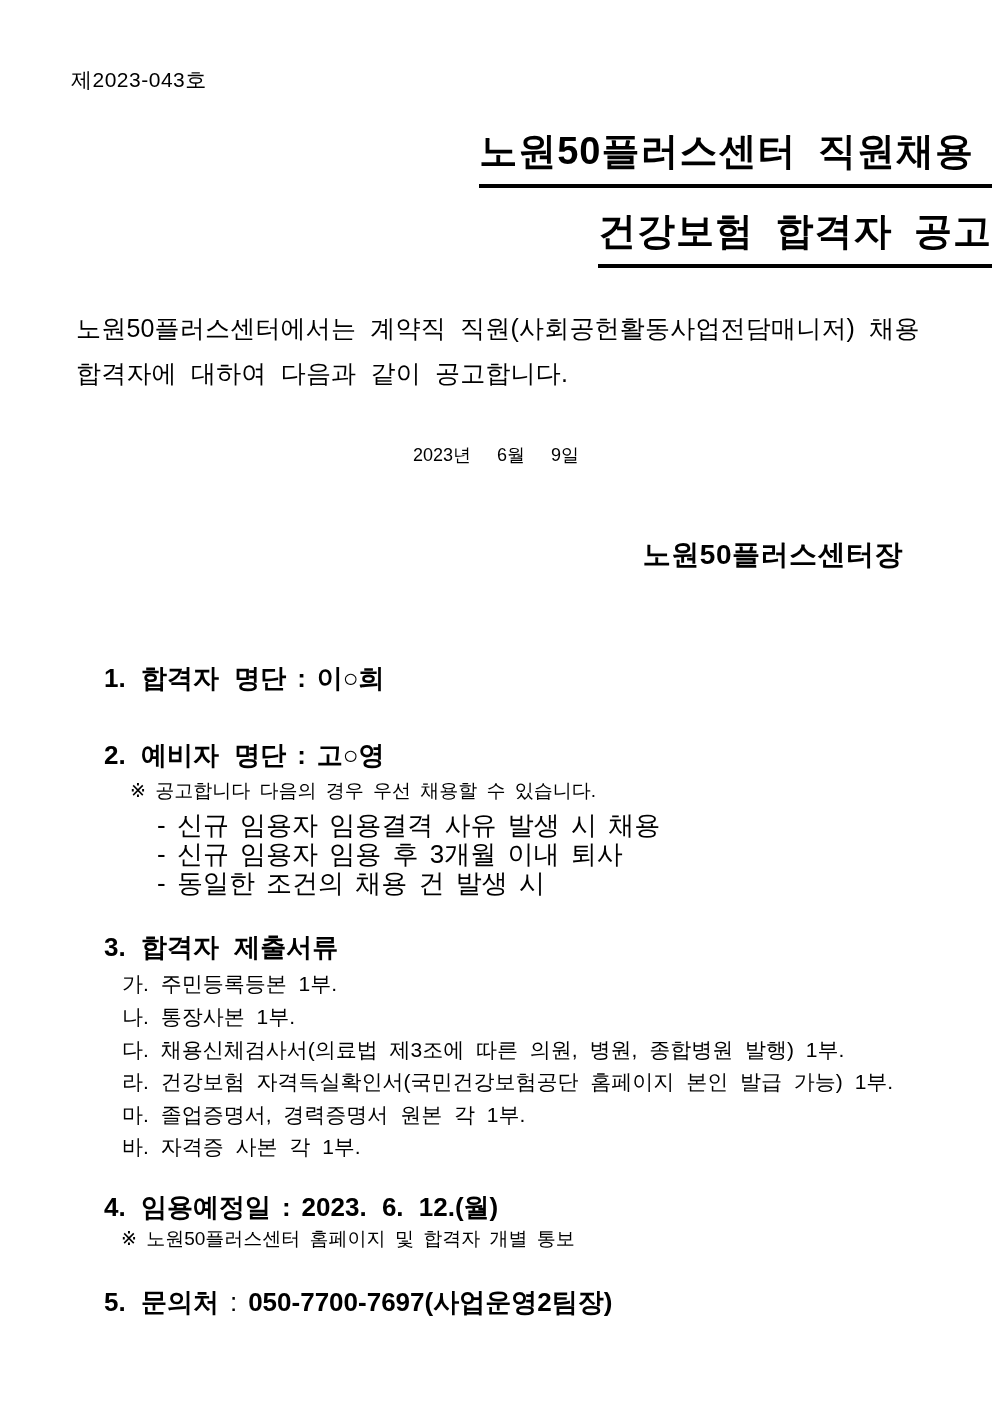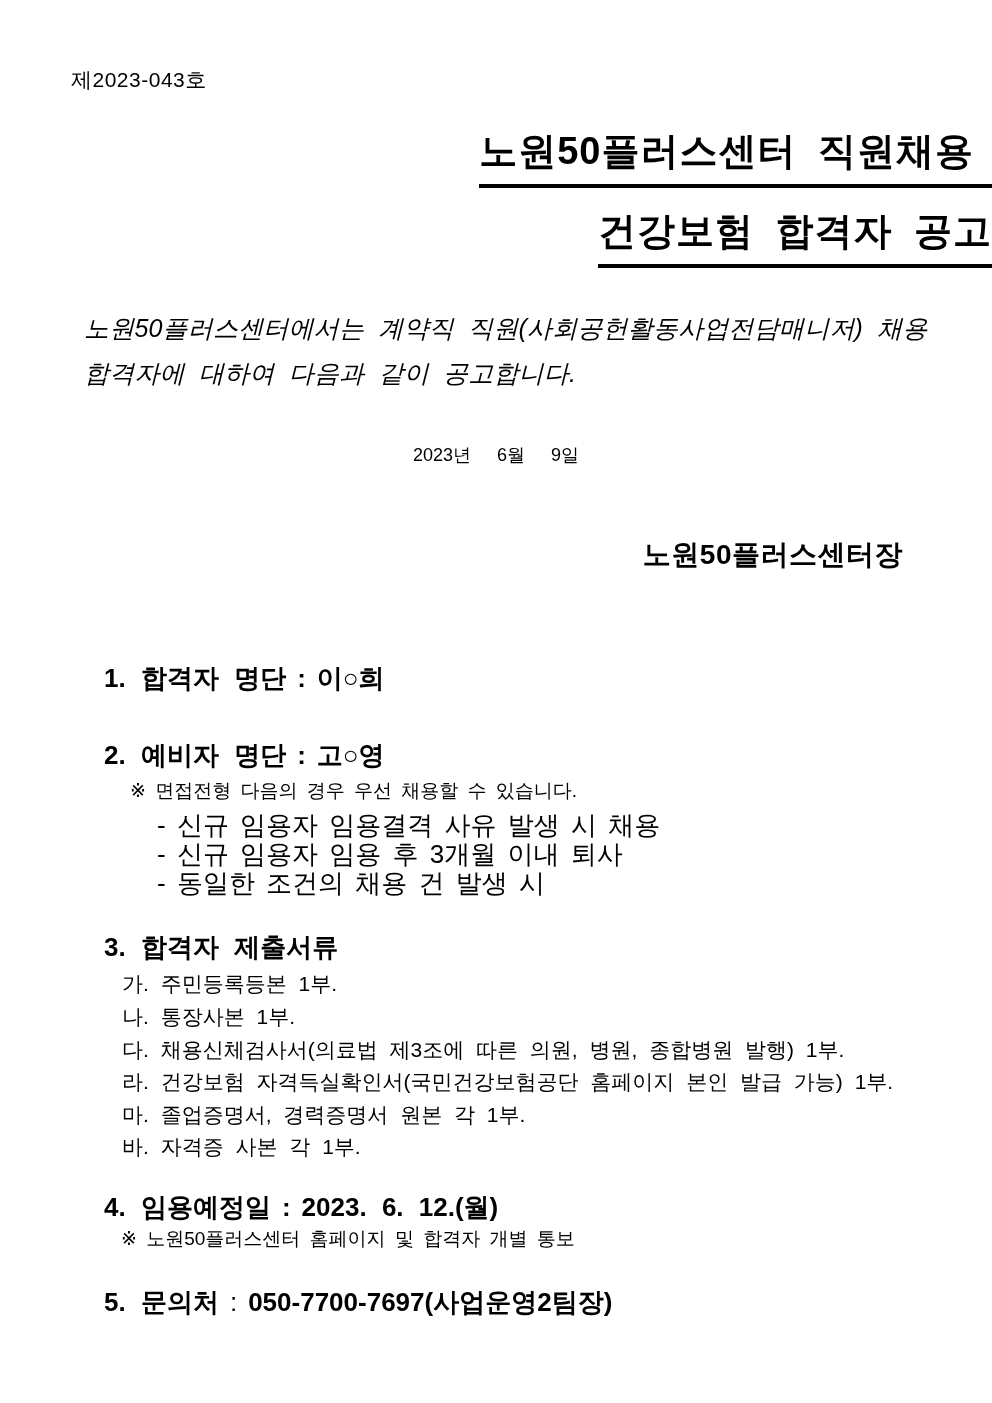--- a/index.html
+++ b/index.html
@@ -33,26 +33,25 @@
     word-spacing: 10px;
   }
   .title-line .u {
     display: inline-block;
     border-bottom: 4px solid #000;
     padding-bottom: 7px;
   }
   .u-trail { padding-right: 18px; }
 
   .intro {
-    left: 84px; top: 306px;
+    left: 76px; top: 306px;
     font-size: 25px;
     line-height: 45px;
     word-spacing: 7px;
     letter-spacing: 0.2px;
-    font-style: italic;
   }
 
   .date-line {
     left: 0; top: 443px; width: 100%;
     text-align: center;
     font-size: 18px;
     word-spacing: 21px;
   }
 
   .signer {
@@ -111,21 +110,21 @@
 
   <div class="abs signer">노원50플러스센터장</div>
 
   <div class="abs sec" style="top:661px">
     <span class="b">1. 합격자 명단</span><span class="b sep">:</span><span class="val">이○희</span>
   </div>
 
   <div class="abs sec" style="top:738px">
     <span class="b">2. 예비자 명단</span><span class="b sep">:</span><span class="val">고○영</span>
   </div>
-  <div class="abs note" style="left:130px; top:778px">※ 면접전형 다음의 경우 우선 채용할 수 있습니다.</div>
+  <div class="abs note" style="left:130px; top:778px">※ 공고합니다 다음의 경우 우선 채용할 수 있습니다.</div>
   <div class="abs bullet" style="top:808px">- 신규 임용자 임용결격 사유 발생 시 채용</div>
   <div class="abs bullet" style="top:837px">- 신규 임용자 임용 후 3개월 이내 퇴사</div>
   <div class="abs bullet" style="top:866px">- 동일한 조건의 채용 건 발생 시</div>
 
   <div class="abs sec" style="top:930px">
     <span class="b">3. 합격자 제출서류</span>
   </div>
   <div class="abs doc-item" style="top:970px">가. 주민등록등본 1부.</div>
   <div class="abs doc-item" style="top:1003px">나. 통장사본 1부.</div>
   <div class="abs doc-item" style="top:1036px">다. 채용신체검사서(의료법 제3조에 따른 의원, 병원, 종합병원 발행) 1부.</div>

